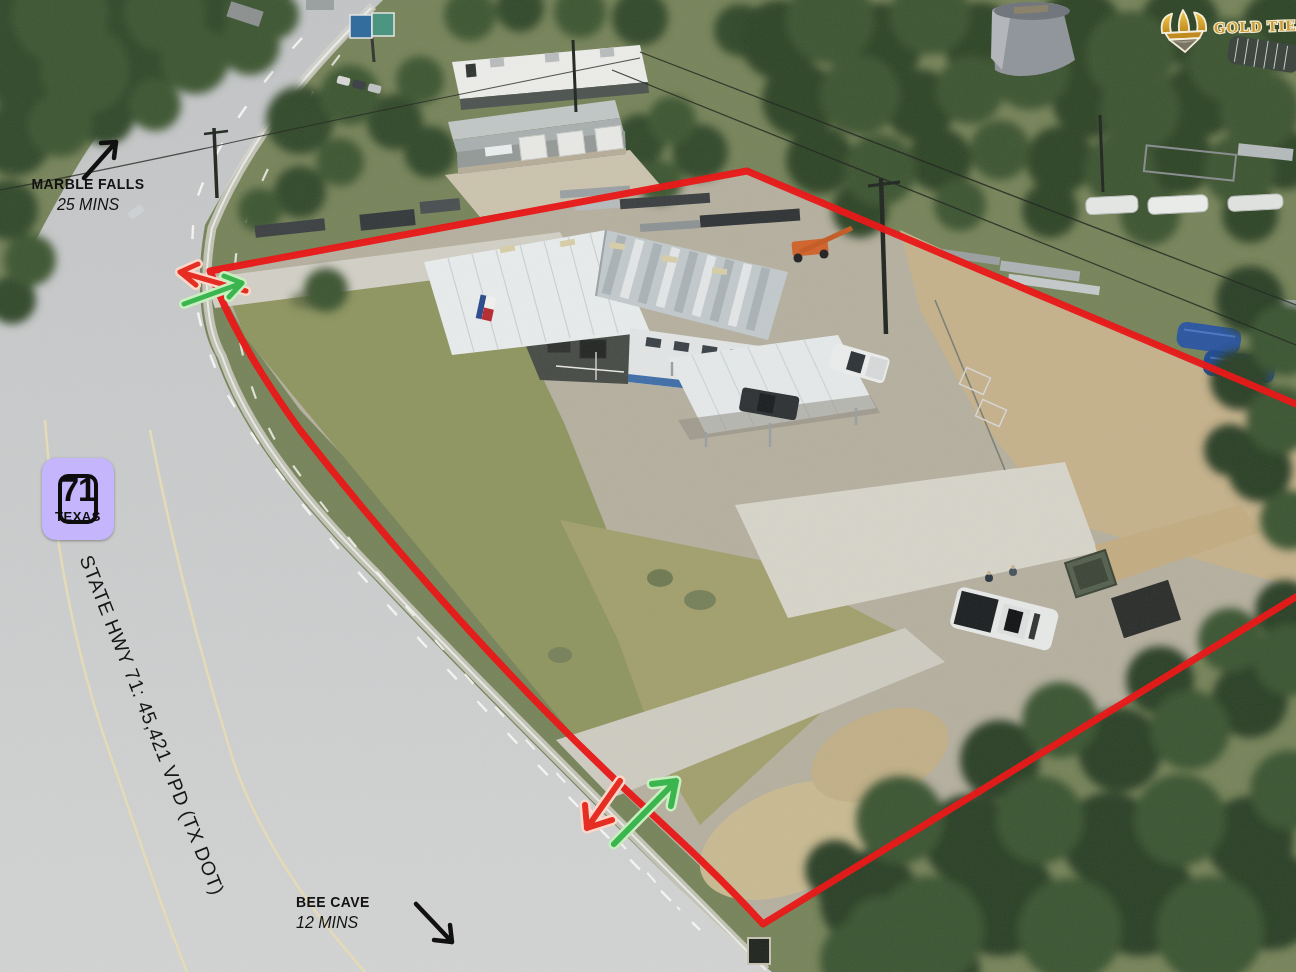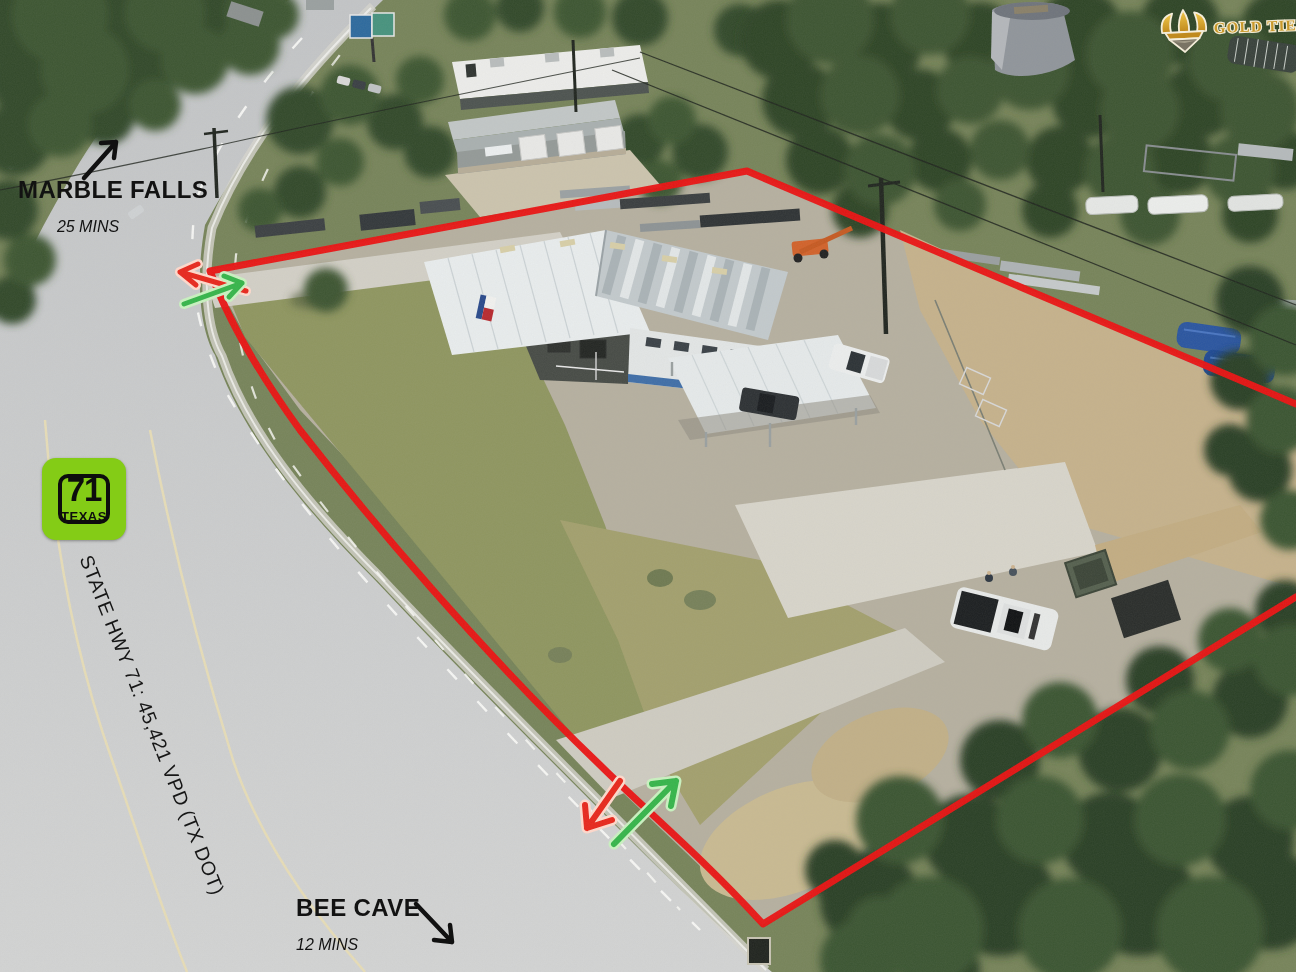--- a/index.html
+++ b/index.html
@@ -1,26 +1,26 @@
 <!DOCTYPE html>
 <html><head>
 <meta charset="utf-8">
 <style>
   html,body{margin:0;padding:0;background:#222;}
   .stage{position:relative;width:1296px;height:972px;overflow:hidden;background:#77845a;
          font-family:"Liberation Sans",sans-serif;}
   .scene{position:absolute;left:0;top:0;width:1296px;height:972px;display:block;}
   .anno{position:absolute;color:#121212;}
   .marble{left:18px;top:176px;width:140px;text-align:center;}
-  .marble .l1,.bee .l1{font-size:24px;font-weight:800;letter-spacing:.4px;white-space:nowrap;}
-  .marble .l2,.bee .l2{font-size:16px;font-style:italic;font-weight:500;margin-top:14px;}
+  .marble .l1,.bee .l1{font-size:14px;font-weight:800;letter-spacing:.4px;white-space:nowrap;}
+  .marble .l2,.bee .l2{font-size:16px;font-style:italic;font-weight:500;margin-top:4px;}
   .arrow-ne{position:absolute;left:76px;top:130px;}
   .bee{left:296px;top:894px;width:120px;}
   .arrow-se{position:absolute;left:406px;top:896px;}
-  .shield{position:absolute;left:42px;top:458px;width:84px;height:82px;background:#84cc16;
+  .shield{position:absolute;left:42px;top:458px;width:72px;height:82px;background:#c4b5fd;
           border-radius:14px;padding:16px;box-sizing:border-box;box-shadow:0 1px 3px rgba(0,0,0,.35);}
   .shield-inner{width:100%;height:100%;border:4px solid #0d0d0d;border-radius:10px;
           display:flex;flex-direction:column;align-items:center;justify-content:center;box-sizing:border-box;}
   .shield-num{font-size:33px;font-weight:800;line-height:.95;color:#0d0d0d;letter-spacing:-1px;}
   .shield-state{font-size:13px;font-weight:700;color:#0d0d0d;letter-spacing:.5px;margin-top:4px;}
   .hwystat{position:absolute;left:96px;top:552px;transform:rotate(68.5deg);transform-origin:0 0;
            font-size:19.5px;color:#161616;white-space:nowrap;letter-spacing:.6px;}
   .badge{position:absolute;left:1154px;top:6px;}
 </style>
 </head>

